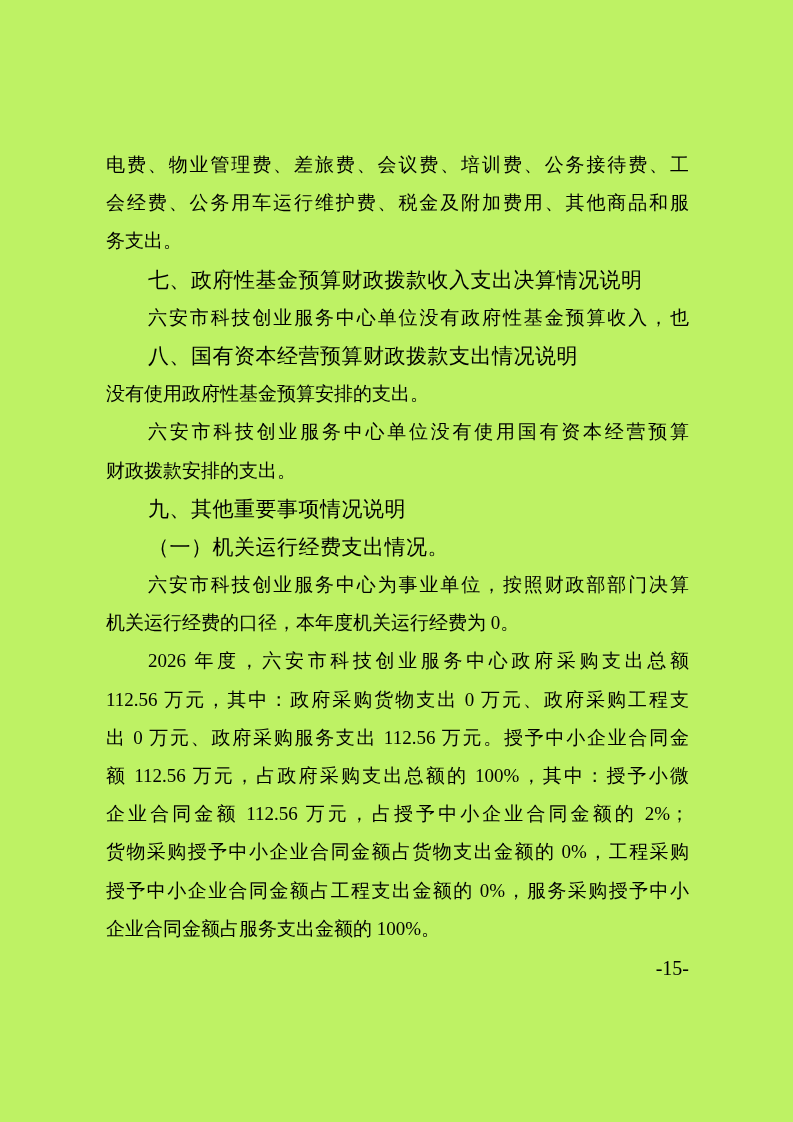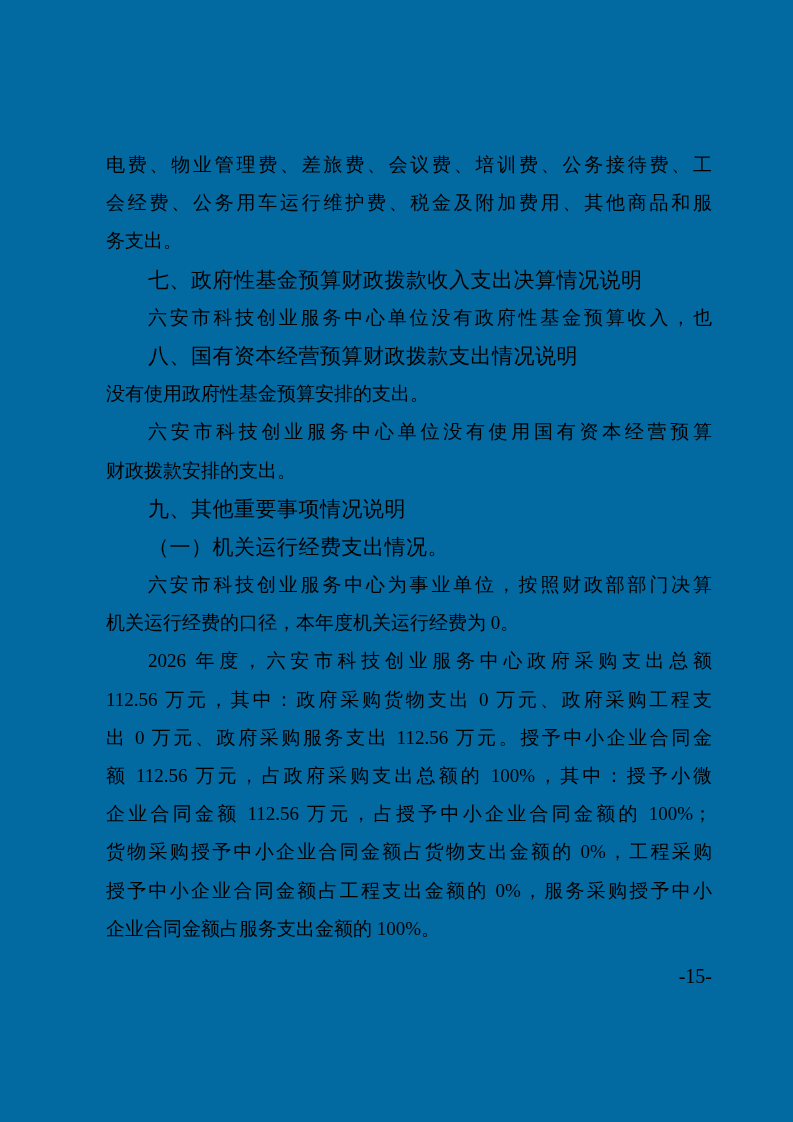--- a/index.html
+++ b/index.html
@@ -4,23 +4,23 @@
 <style>
   html, body {
     margin: 0;
     padding: 0;
     background: #ffffff;
   }
   .page {
     position: relative;
     width: 793px;
     height: 1122px;
-    background: #0369a1;
+    background: #bef264;
     box-sizing: border-box;
-    padding: 146px 81px 0 106px;
+    padding: 146px 104px 0 106px;
     overflow: hidden;
   }
   .line {
     line-height: 38.2px;
     height: 38.2px;
     font-size: 19px;
     color: #000000;
     font-family: "Liberation Serif", "DejaVu Serif", serif;
     white-space: nowrap;
     overflow: visible;
@@ -37,21 +37,21 @@
   .indent {
     padding-left: 42px;
   }
   .heading {
     font-family: "Liberation Sans", "DejaVu Sans", sans-serif;
     font-weight: 400;
     font-size: 21px;
     letter-spacing: 0.5px;
   }
   .pagenum-row {
-    margin-top: 16px;
+    margin-top: 8px;
     text-align: right;
     font-size: 20px;
     line-height: 24px;
     color: #000000;
     font-family: "Liberation Serif", "DejaVu Serif", serif;
   }
 </style>
 </head>
 <body>
 
@@ -72,21 +72,21 @@
   <div class="line heading indent">九、其他重要事项情况说明</div>
 
   <div class="line heading indent">（一）机关运行经费支出情况。</div>
   <div class="line fill indent">六安市科技创业服务中心为事业单位，按照财政部部门决算</div>
   <div class="line endline">机关运行经费的口径，本年度机关运行经费为 0。</div>
 
   <div class="line fill indent">2026 年度，六安市科技创业服务中心政府采购支出总额</div>
   <div class="line fill">112.56 万元，其中：政府采购货物支出 0 万元、政府采购工程支</div>
   <div class="line fill">出 0 万元、政府采购服务支出 112.56 万元。授予中小企业合同金</div>
   <div class="line fill">额 112.56 万元，占政府采购支出总额的 100%，其中：授予小微</div>
-  <div class="line fill">企业合同金额 112.56 万元，占授予中小企业合同金额的 100%；</div>
+  <div class="line fill">企业合同金额 112.56 万元，占授予中小企业合同金额的 2%；</div>
   <div class="line fill">货物采购授予中小企业合同金额占货物支出金额的 0%，工程采购</div>
   <div class="line fill">授予中小企业合同金额占工程支出金额的 0%，服务采购授予中小</div>
   <div class="line endline">企业合同金额占服务支出金额的 100%。</div>
 
   <div class="pagenum-row">
     <span>-15-</span>
   </div>
 
 </div>
 

